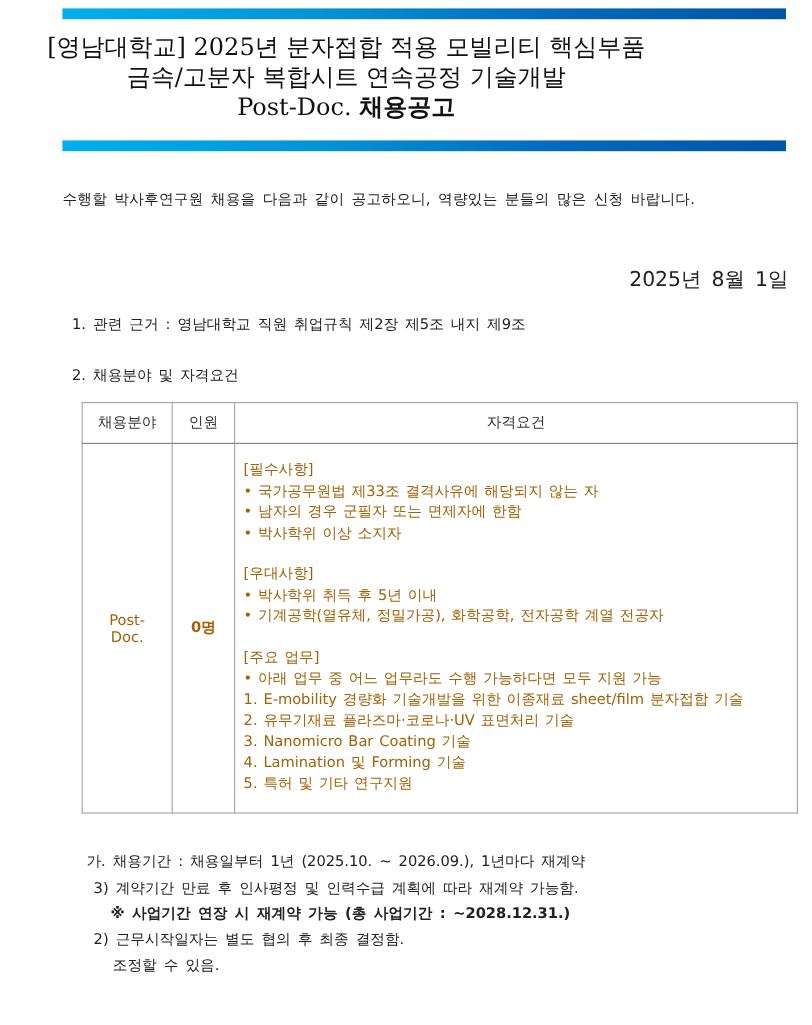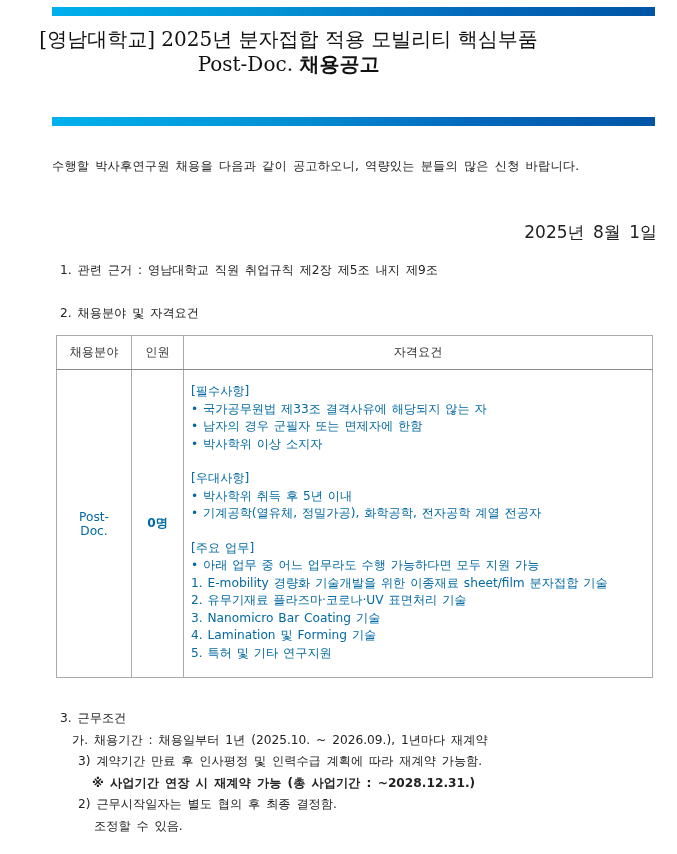--- a/index.html
+++ b/index.html
@@ -29,30 +29,30 @@
   .date {
     position: absolute; right: 20px; top: 221px;
     font-size: 17px; word-spacing: 3px;
   }
   .sec {
     position: absolute; left: 60px; font-size: 12.2px; word-spacing: 2px;
   }
   .sec1 { top: 262px; }
   .sec2 { top: 305px; }
   table.req {
-    position: absolute; left: 56px; top: 335px; width: 597px; height: 343px;
+    position: absolute; left: 68px; top: 335px; width: 597px; height: 343px;
     border-collapse: collapse; font-size: 12.2px;
     border: 1.5px solid #555;
   }
   table.req th, table.req td { border: 1px solid #aaa; }
   table.req th {
     height: 31px; font-weight: normal; text-align: center; color: #333;
     border-bottom: 1px solid #888;
   }
-  table.req td { vertical-align: middle; text-align: center; color: #0369a1; }
+  table.req td { vertical-align: middle; text-align: center; color: #a16207; }
   .col1 { width: 72px; }
   .col2 { width: 49px; font-weight: bold; }
   td.quals { text-align: left !important; vertical-align: top !important; padding: 13px 6px 6px 7px; line-height: 17.5px; }
   .quals .grp { margin-bottom: 17px; }
   .quals .grp:last-child { margin-bottom: 0; }
   .quals .row { display: block; white-space: nowrap; word-spacing: 1px; }
   .sec3 {
     position: absolute; left: 60px; top: 708px; font-size: 12.2px; line-height: 21.5px;
   }
   .sec3 .row { display: block; white-space: nowrap; word-spacing: 2px; }
@@ -61,20 +61,21 @@
   .sec3 .i3 { padding-left: 32px; font-weight: bold; }
   .sec3 .i4 { padding-left: 34px; }
 </style>
 </head>
 <body>
 
 <div class="bar top"></div>
 
 <div class="title-block">
   <span class="line">[영남대학교] 2025년 분자접합 적용 모빌리티 핵심부품</span>
+  <span class="line">금속/고분자 복합시트 연속공정 기술개발</span>
   <span class="line"><span>Post-Doc. </span><span class="bold">채용공고</span></span>
 </div>
 
 <div class="bar bottom"></div>
 
 <div class="intro">
   <div>수행할 박사후연구원 채용을 다음과 같이 공고하오니, 역량있는 분들의 많은 신청 바랍니다.</div>
 </div>
 
 <div class="date">2025년 8월 1일</div>
@@ -118,19 +119,18 @@
           <span class="row">3. Nanomicro Bar Coating 기술</span>
           <span class="row">4. Lamination 및 Forming 기술</span>
           <span class="row">5. 특허 및 기타 연구지원</span>
         </div>
       </td>
     </tr>
   </tbody>
 </table>
 
 <div class="sec3">
-  <span class="row">3. 근무조건</span>
   <span class="row i1">가. 채용기간 : 채용일부터 1년 (2025.10. ~ 2026.09.), 1년마다 재계약</span>
   <span class="row i2">3) 계약기간 만료 후 인사평정 및 인력수급 계획에 따라 재계약 가능함.</span>
   <span class="row i3">※ 사업기간 연장 시 재계약 가능 (총 사업기간 : ~2028.12.31.)</span>
   <span class="row i2">2) 근무시작일자는 별도 협의 후 최종 결정함.</span>
   <span class="row i4">조정할 수 있음.</span>
 </div>
 
 </body></html>

